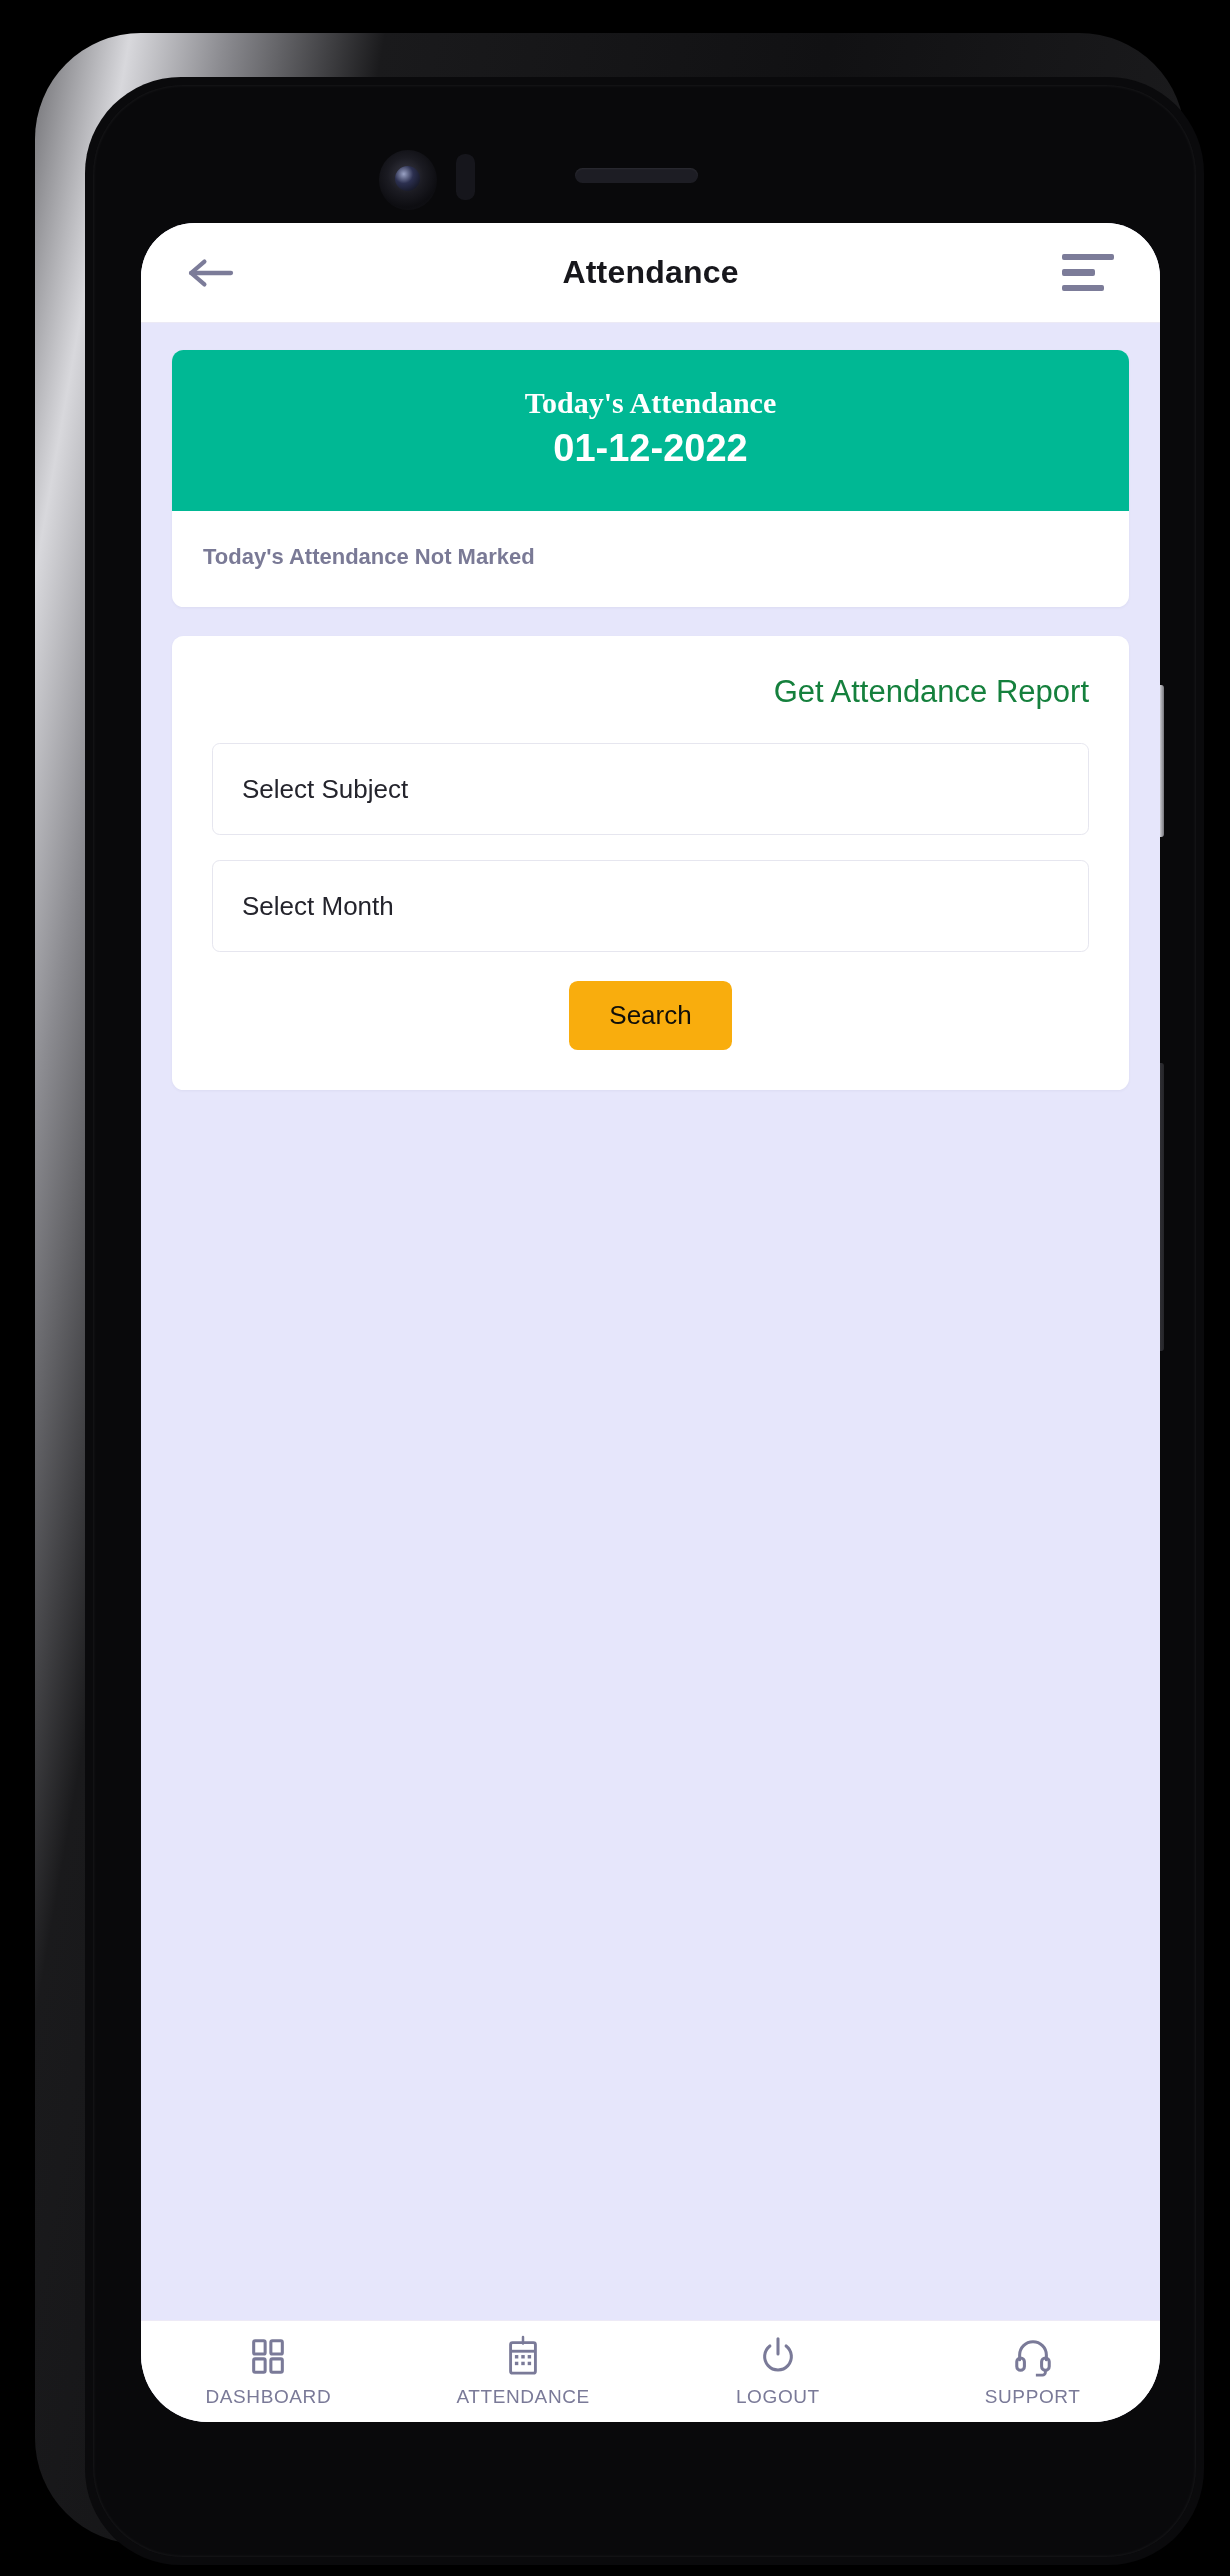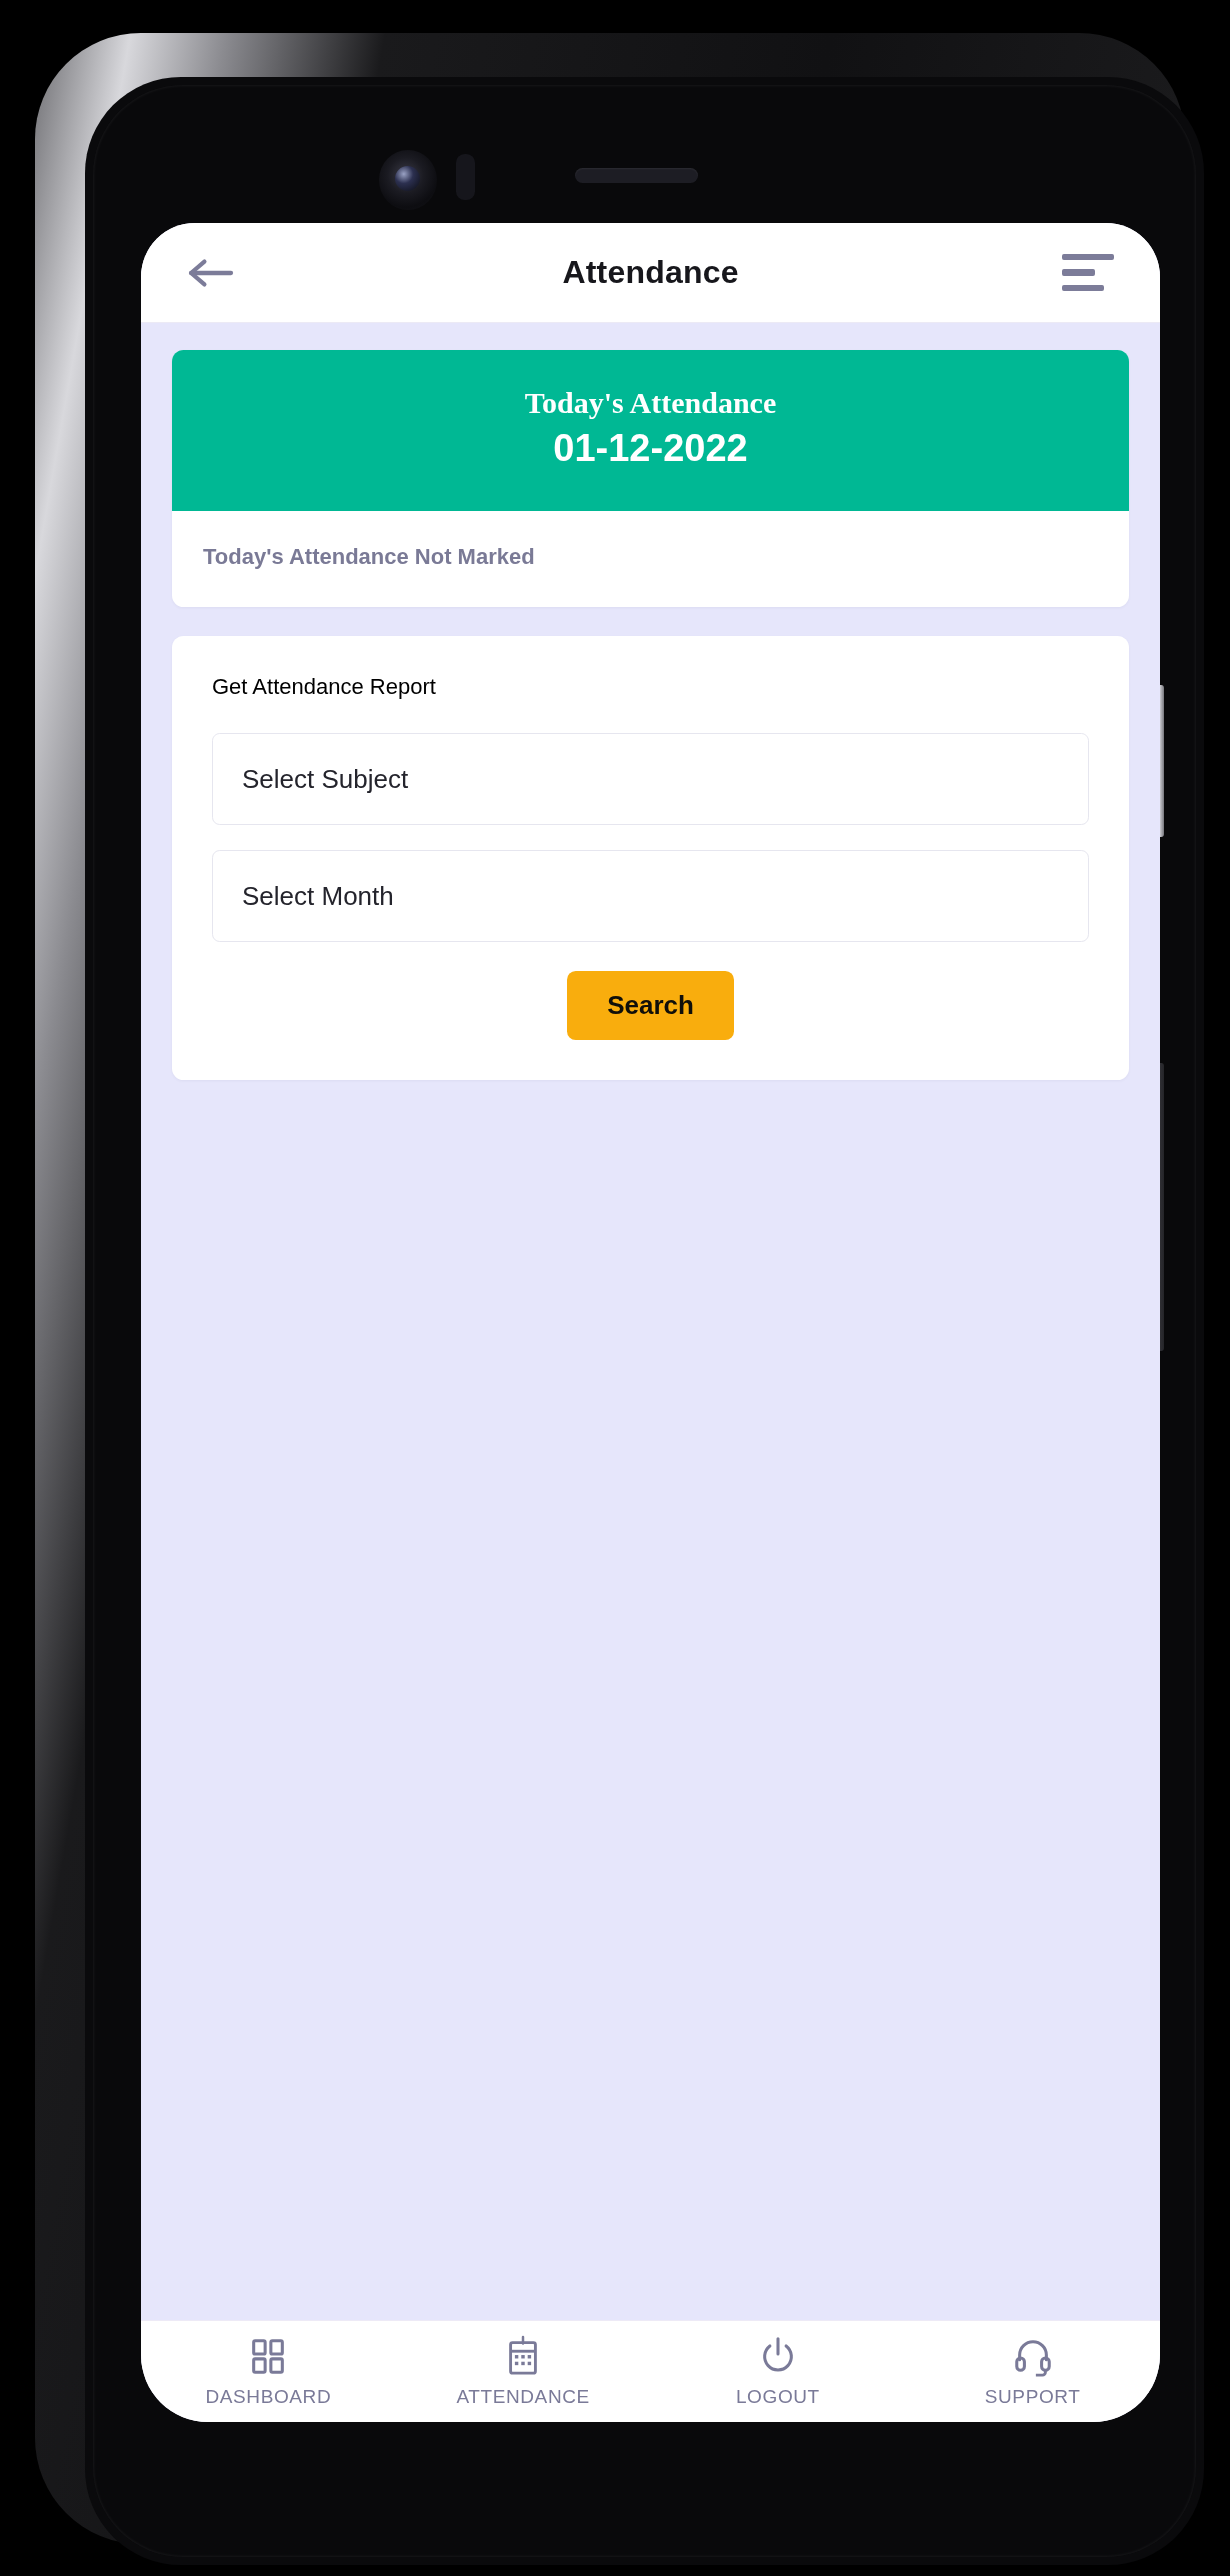--- a/index.html
+++ b/index.html
@@ -147,23 +147,23 @@
   .today-status {
     padding: 33px 31px 37px 31px;
     font-size: 22px;
     font-weight: bold;
     color: #7a7a96;
     border-radius: 17px;
   }
 
   .report-card { margin-top: 29px; padding: 38px 40px 40px 40px; }
   .report-title {
-    text-align: left;
-    font-size: 22px;
-    color: #000000;
+    text-align: right;
+    font-size: 31px;
+    color: #15803d;
     margin-bottom: 33px;
   }
   .select-field {
     height: 92px;
     border: 1px solid #e6e6ef;
     border-radius: 7.7px;
     display: flex;
     align-items: center;
     padding: 0 29px;
     font-size: 26px;
@@ -172,21 +172,21 @@
     cursor: pointer;
   }
   .select-field + .select-field { margin-top: 25px; }
   .search-row { display: flex; justify-content: center; margin-top: 29px; }
   .search-btn {
     background: #f9ad0d;
     border: none;
     border-radius: 8.7px;
     color: #100f0a;
     font-size: 26px;
-    font-weight: bold;
+    font-weight: normal;
     padding: 19px 40px;
     cursor: pointer;
     font-family: "Liberation Sans", sans-serif;
   }
 
   
   .bottom-nav {
     height: 102px;
     background: #ffffff;
     display: flex;

